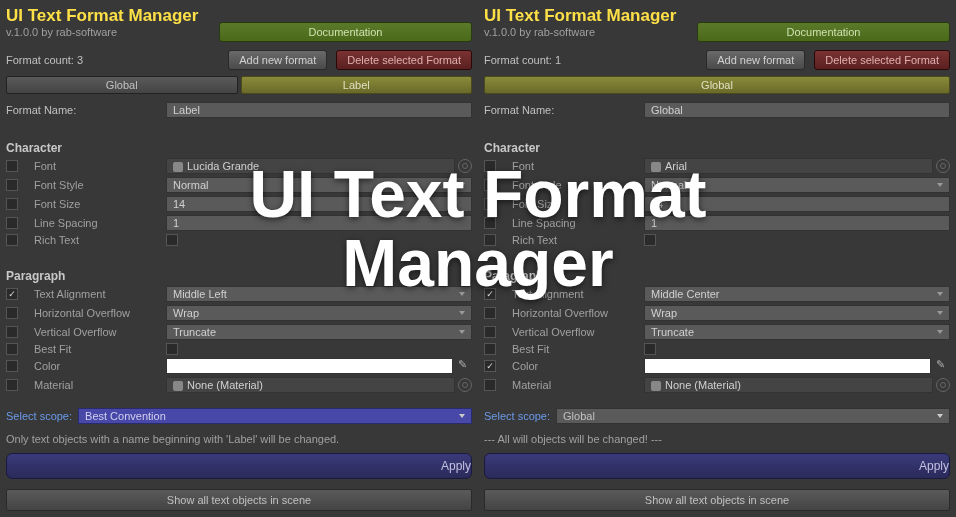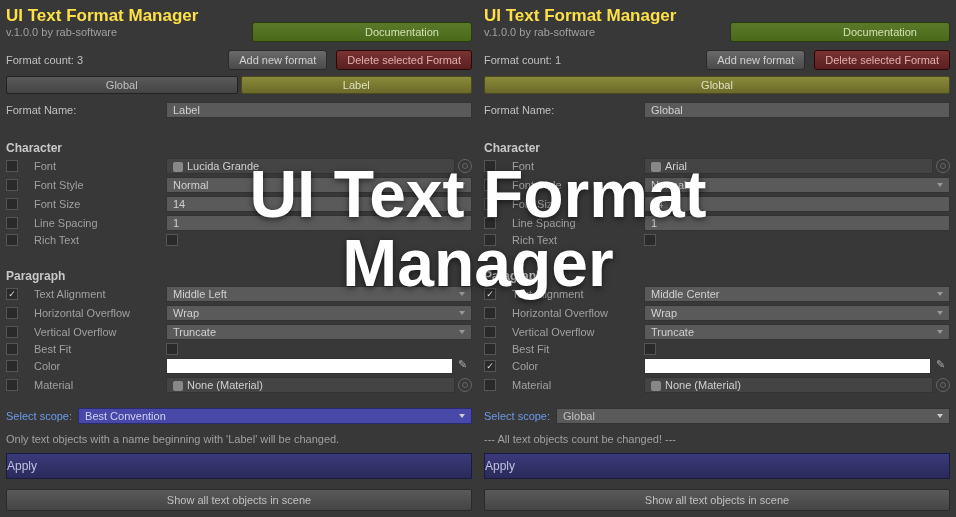--- a/index.html
+++ b/index.html
@@ -2,21 +2,21 @@
 <html><head>
 <meta charset="utf-8">
 <style>
 *{box-sizing:border-box;margin:0;padding:0;font-family:Arial,sans-serif}
 body{background:#383838;color:#c0c0c0;font-size:11px;width:956px;height:517px;overflow:hidden;position:relative}
 .columns{display:flex;height:100%}
 .col{width:478px;padding:6px;display:flex;flex-direction:column}
 .header{display:flex;align-items:flex-start;justify-content:space-between;margin-bottom:8px}
 .title{font-weight:bold;color:#fde047;font-size:17px;margin-bottom:0}
 .version{color:#a0a0a0;font-size:11px}
-.doc-btn{background:linear-gradient(#5a7a2a,#4a6a1a);border:1px solid #2a3a10;color:#d0e0b0;padding:3px 32px;border-radius:3px;cursor:pointer;font-size:11px;margin-top:16px;width:220px;text-align:right}
+.doc-btn{background:linear-gradient(#5a7a2a,#4a6a1a);border:1px solid #2a3a10;color:#d0e0b0;padding:3px 19px;border-radius:3px;cursor:pointer;font-size:11px;margin-top:16px;width:253px;text-align:center}
 .toolbar{display:flex;justify-content:space-between;align-items:center;margin-bottom:6px}
 .fmt-count{color:#c0c0c0}
 .btn-group{display:flex;gap:9px}
 .btn-add{background:linear-gradient(#6a6a6a,#4a4a4a);border:1px solid #2a2a2a;color:#d0d0d0;padding:3px 10px;border-radius:3px;cursor:pointer;font-size:11px}
 .btn-del{background:linear-gradient(#7a3232,#5a2020);border:1px solid #2a0808;color:#e0b0b0;padding:3px 10px;border-radius:3px;cursor:pointer;font-size:11px}
 .tabs{display:flex;gap:3px;margin-bottom:8px}
 .tab{flex:1;background:linear-gradient(#5a5a5a,#444);border:1px solid #222;color:#c0c0c0;text-align:center;padding:2px 0;border-radius:2px;cursor:pointer;font-size:11px}
 .tab.active{background:linear-gradient(#8a8a3a,#6a6a2a);color:#e0e0c0;border-color:#4a4a1a}
 .row{display:flex;align-items:center;margin-bottom:3px;height:16px}
 .chk{width:12px;height:12px;background:#2a2a2a;border:1px solid #555;margin-right:8px;cursor:pointer;flex-shrink:0;display:flex;align-items:center;justify-content:center}
@@ -32,21 +32,21 @@
 .target::after{content:"";position:absolute;inset:3px;border:1px solid #666;border-radius:50%}
 .section-head{font-weight:bold;color:#c8c8c8;font-size:12px;margin:20px 0 3px}
 .color-swatch{flex:1;height:16px;background:#fff;border:1px solid #333;cursor:pointer;position:relative}
 .eyedrop{width:16px;height:16px;margin-left:3px;cursor:pointer;flex-shrink:0;position:relative}
 .eyedrop::after{content:"✎";color:#aaa;font-size:11px;position:absolute;top:0;left:2px}
 .scope-label{color:#6a9aea;font-size:11px}
 .scope-drop{flex:1;background:#4848a8;border:1px solid #2a2a70;color:#d0d0f0;padding:1px 6px;font-size:11px;height:16px;position:relative;margin-left:6px}
 .scope-drop.gray{background:#5a5a5a;border-color:#333;color:#c0c0c0}
 .scope-drop::after{content:"";position:absolute;right:6px;top:5px;border-left:3px solid transparent;border-right:3px solid transparent;border-top:4px solid #ccc}
 .info-text{color:#a0a0a0;font-size:11px;margin:6px 0 8px}
-.apply-btn{background:linear-gradient(#3a3a7a,#2a2a5a);border:1px solid #1a1a40;color:#c0c0e0;text-align:left;padding:5px 0;border-radius:0;cursor:pointer;font-size:12px;margin-bottom:10px}
+.apply-btn{background:linear-gradient(#3a3a7a,#2a2a5a);border:1px solid #1a1a40;color:#c0c0e0;text-align:right;padding:5px 0;border-radius:6px;cursor:pointer;font-size:12px;margin-bottom:10px}
 .show-btn{background:linear-gradient(#5a5a5a,#444);border:1px solid #2a2a2a;color:#c0c0c0;text-align:center;padding:4px 0;border-radius:2px;cursor:pointer;font-size:11px}
 .overlay-title{position:absolute;top:160px;left:0;right:0;text-align:center;color:#fff;font-family:Georgia,'Times New Roman',serif;font-weight:bold;font-size:66px;line-height:1.05;text-shadow:0 2px 6px rgba(0,0,0,0.6);pointer-events:none}
 .spacer{flex:1}
 </style>
 </head>
 <body>
 
 <div class="columns">
 
   <div class="col">
@@ -221,20 +221,20 @@
     <div class="row">
         <div class="chk"></div>
         <div class="prop-label">Material</div>
         <div class="field obj"><span class="obj-icon"></span><span>None (Material)</span></div>
         <div class="target"></div>
       </div>
     <div class="row" style="margin-top:12px">
       <div class="scope-label">Select scope:</div>
       <div class="scope-drop gray">Global</div>
     </div>
-    <div class="info-text">--- All text objects count be changed! ---</div>
+    <div class="info-text">--- All will objects will be changed! ---</div>
     <div class="apply-btn">Apply</div>
     <div class="spacer"></div>
     <div class="show-btn">Show all text objects in scene</div>
   </div>
 </div>
 
 <div class="overlay-title"><span>UI Text Format<br>Manager</span></div>
 
 </body></html>

